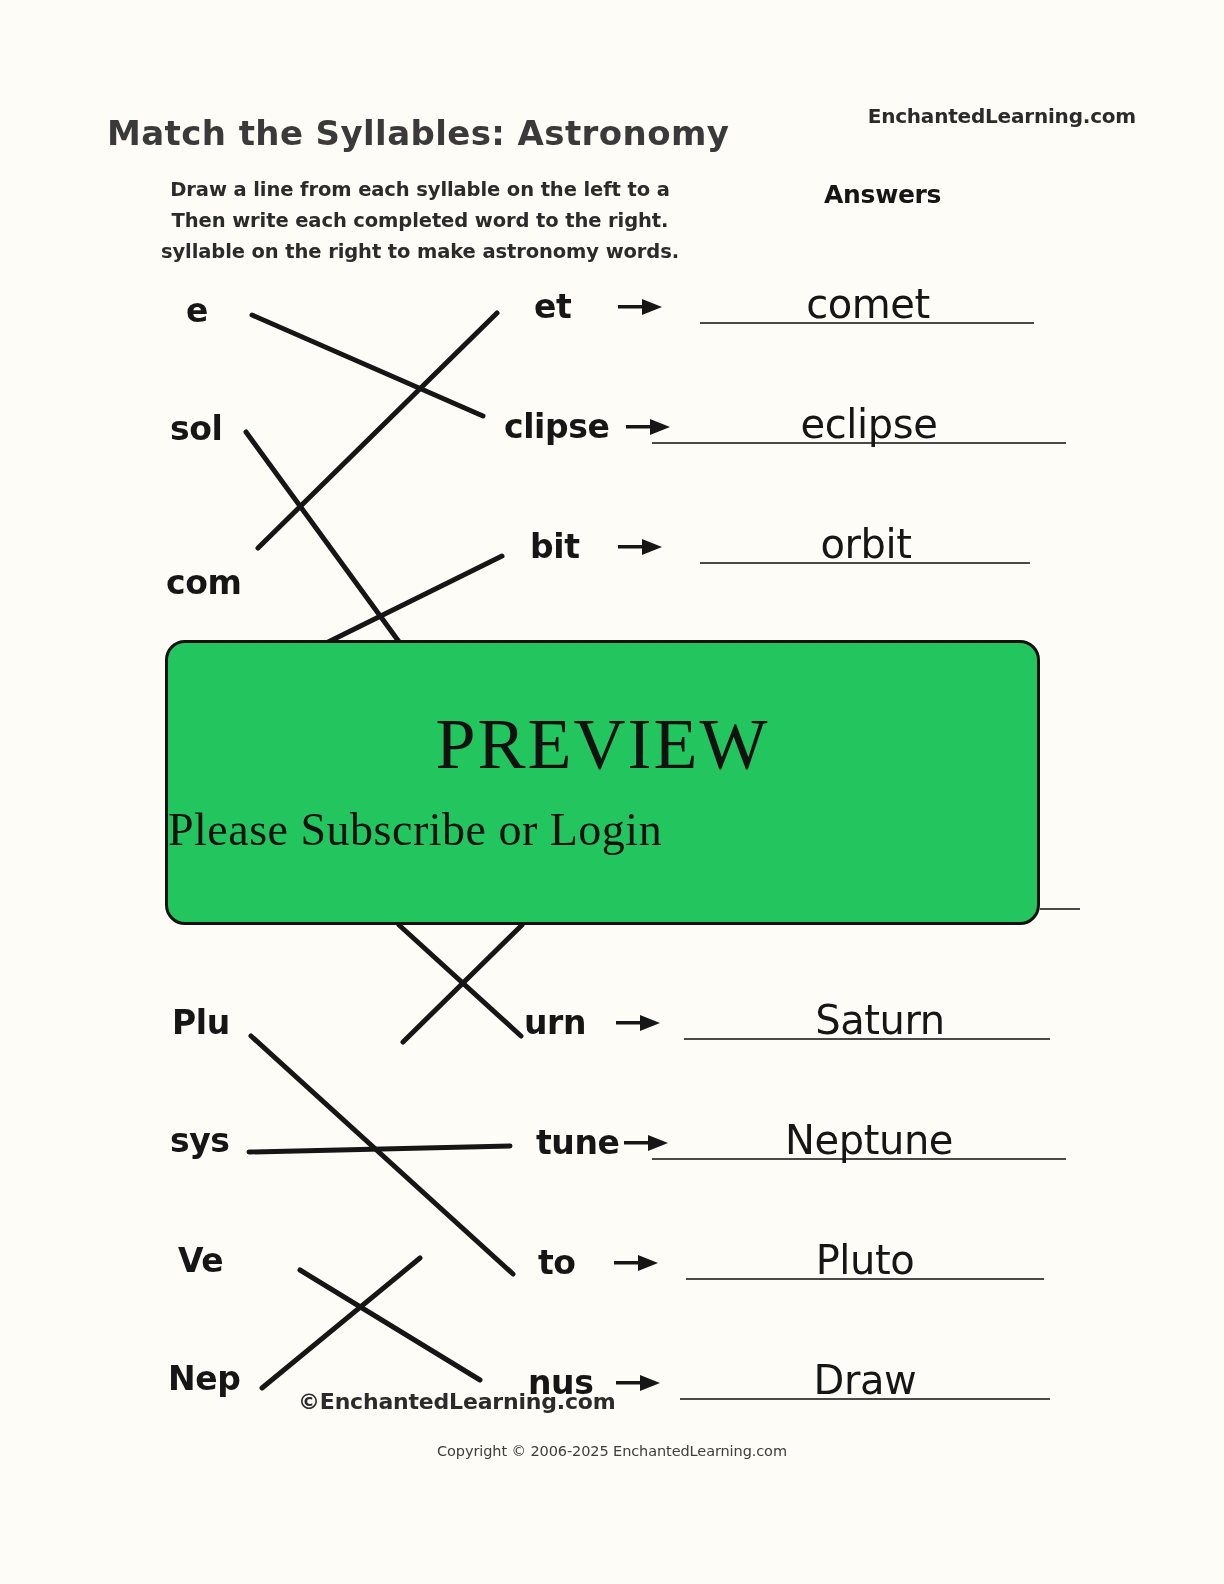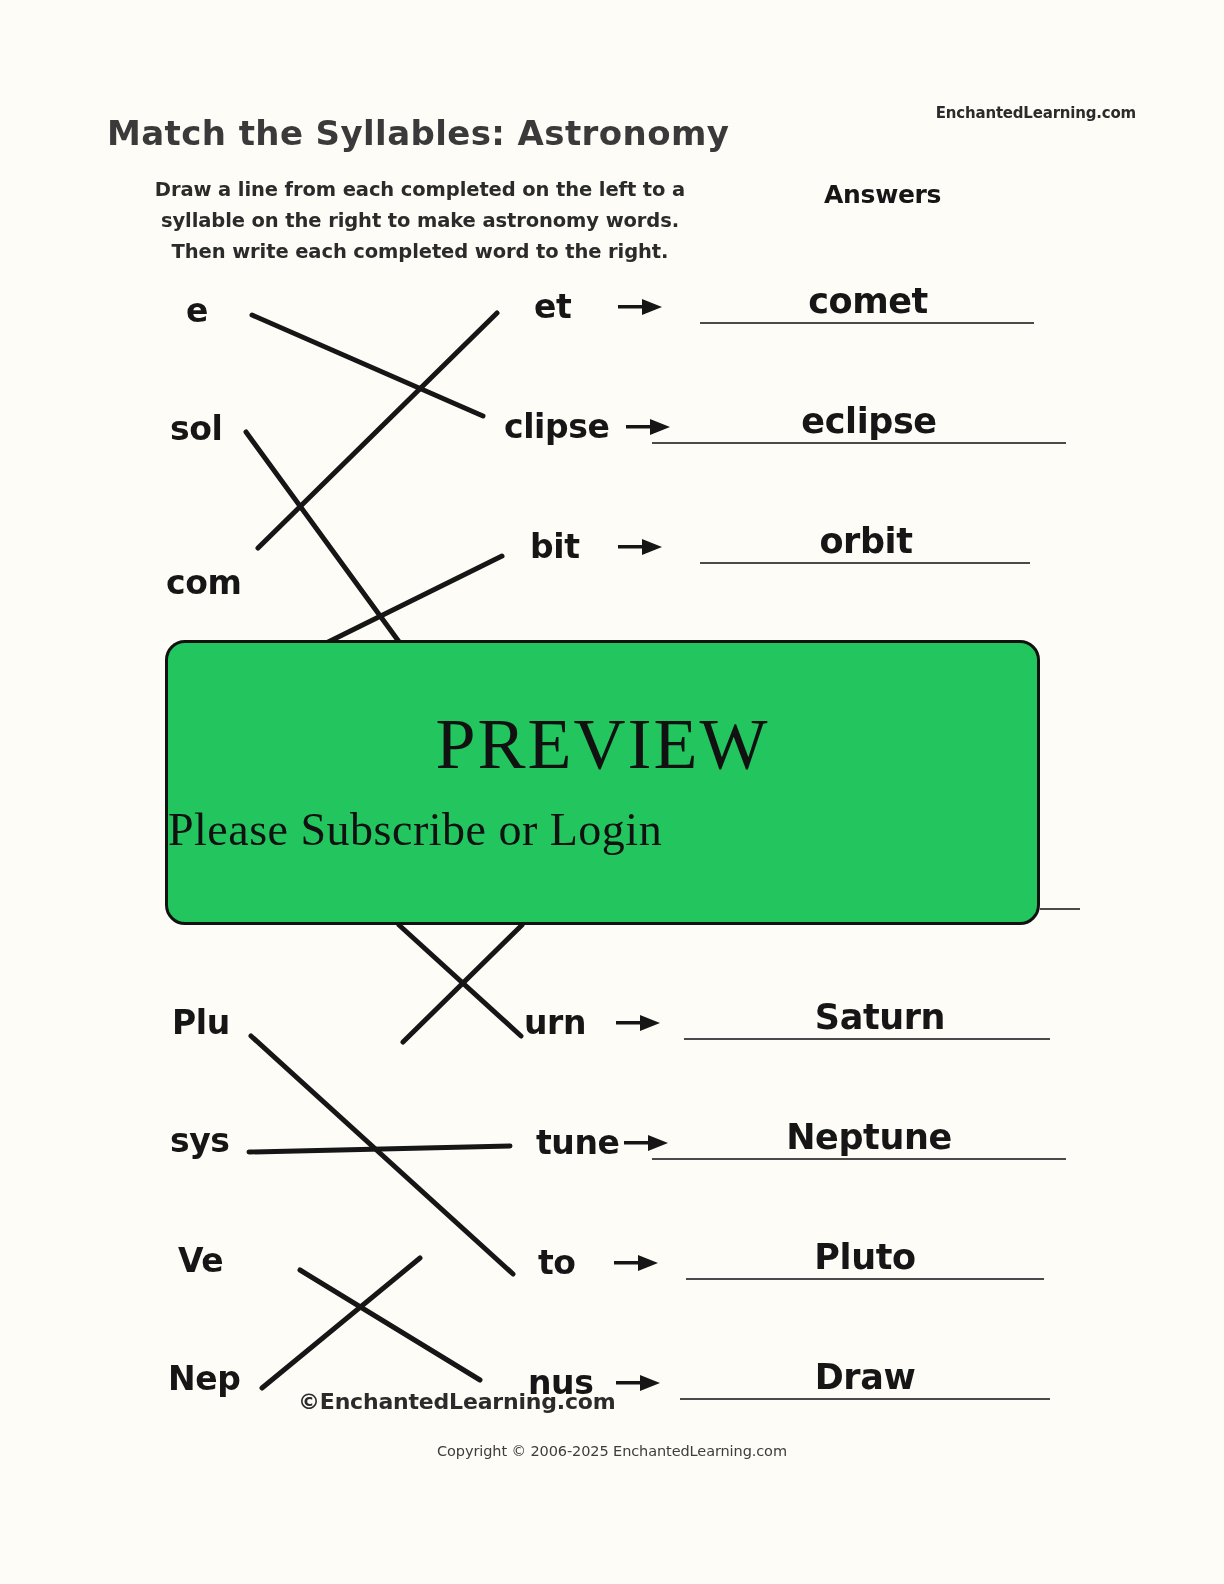--- a/index.html
+++ b/index.html
@@ -19,21 +19,21 @@
     position: absolute;
     inset: 0;
   }
 
   
   .brand-top {
     position: absolute;
     right: 88px;
     top: 104px;
     font-family: "DejaVu Sans", sans-serif;
-    font-size: 15px;
+    font-size: 20px;
     font-weight: 700;
     color: #2b2b2b;
     letter-spacing: -0.2px;
     white-space: nowrap;
   }
 
   .page-title {
     position: absolute;
     left: 107px;
     top: 113px;
@@ -101,22 +101,22 @@
 
   .answer-line {
     position: absolute;
     height: 0;
     border-bottom: 2px solid #4a4a4a;
   }
 
   .answer-word {
     position: absolute;
     font-family: "DejaVu Sans", sans-serif;
-    font-size: 35px;
-    font-weight: 700;
+    font-size: 40px;
+    font-weight: 400;
     color: #161616;
     letter-spacing: -0.4px;
     white-space: nowrap;
     text-align: center;
     transform: translateX(-50%);
   }
 
   
   .connectors {
     position: absolute;
@@ -192,23 +192,23 @@
 </head>
 <body>
 
 <div class="page">
 
   <div class="brand-top">EnchantedLearning.com</div>
 
   <div class="page-title">Match the Syllables: Astronomy</div>
 
   <div class="instructions">
-    <div>Draw a line from each completed on the left to a</div>
+    <div>Draw a line from each syllable on the left to a</div>
+    <div>Then write each completed word to the right.</div>
     <div>syllable on the right to make astronomy words.</div>
-    <div>Then write each completed word to the right.</div>
   </div>
 
   <div class="answers-heading">Answers</div>
 
   <svg class="connectors" viewBox="0 0 1224 1584" width="1224" height="1584">
     <g stroke="#161616" stroke-width="5" stroke-linecap="round" fill="none">
 
       <line x1="252" y1="315" x2="483" y2="416"></line>
 
       <line x1="246" y1="432" x2="405" y2="650"></line>

